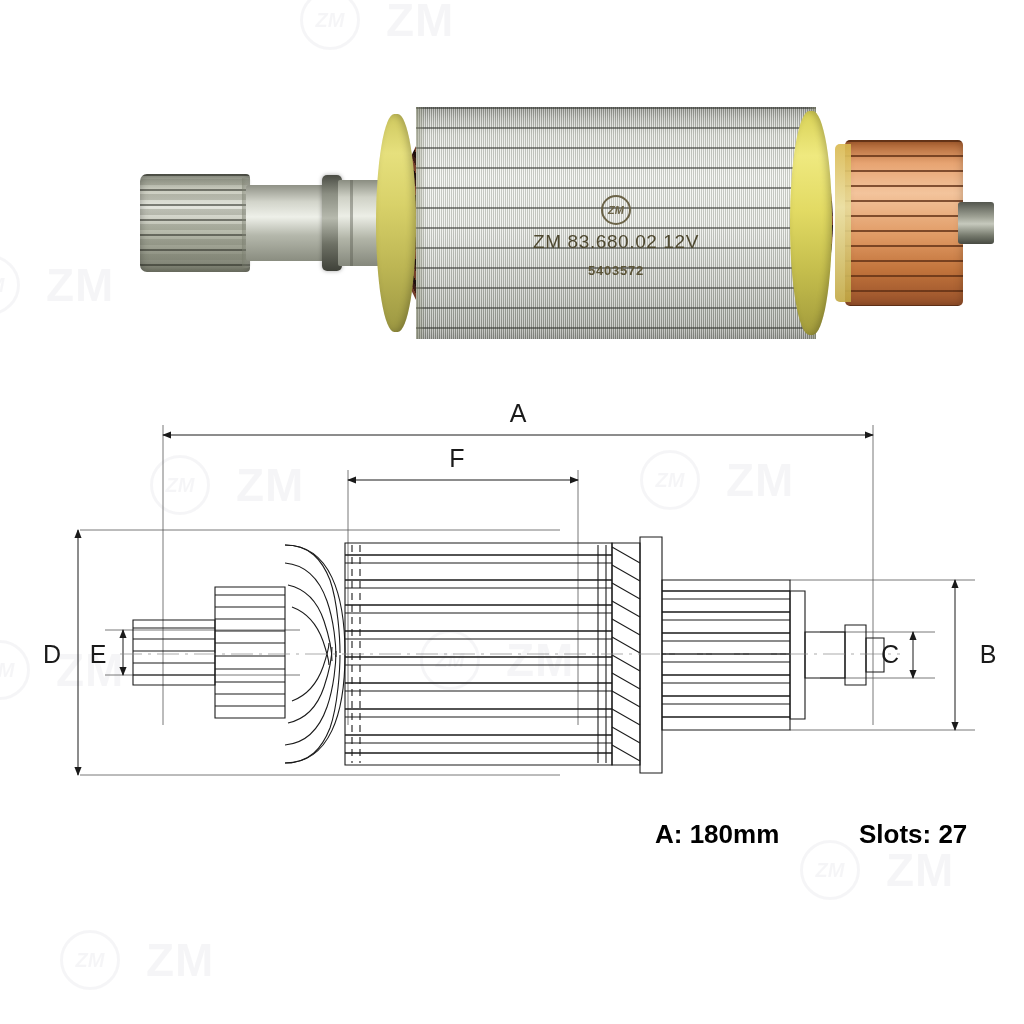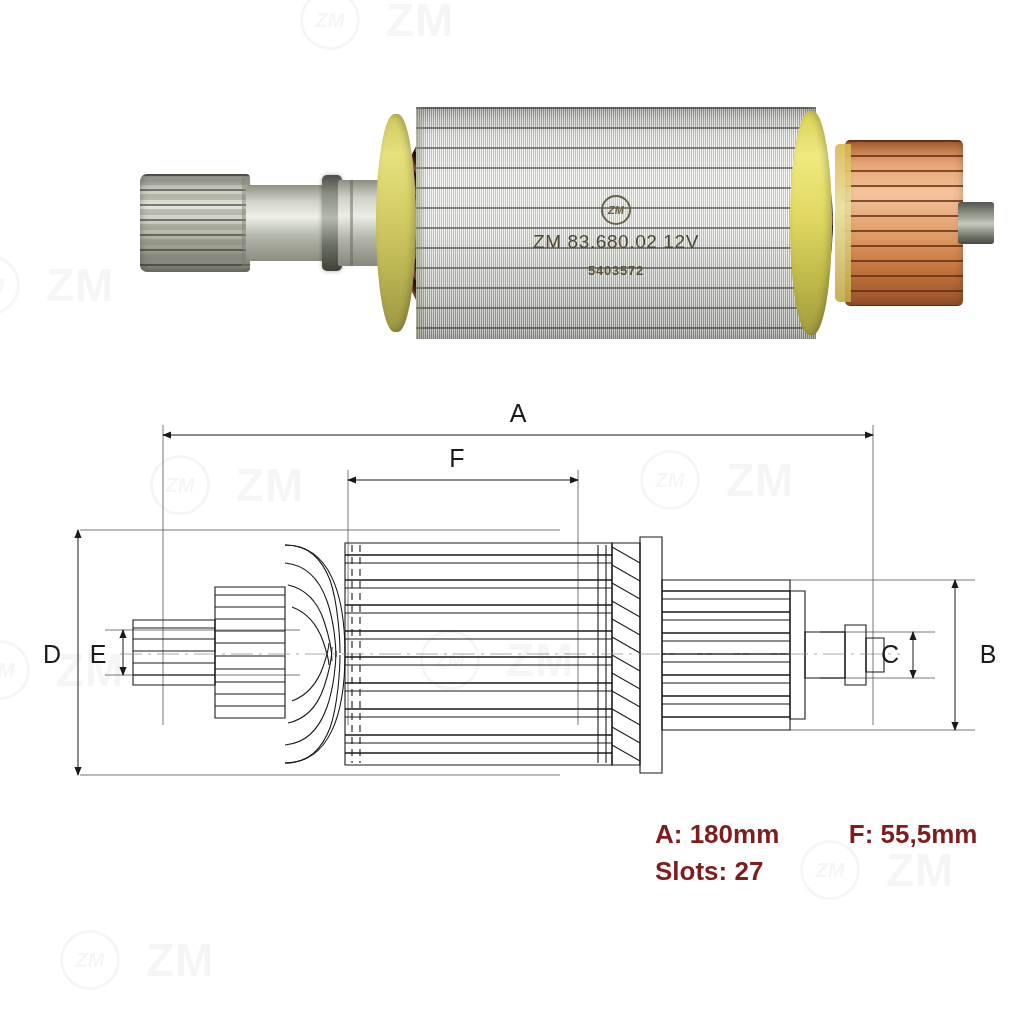--- a/index.html
+++ b/index.html
@@ -108,21 +108,21 @@
      width:36px;height:42px;border-radius:3px;
      background:linear-gradient(to bottom,#53564e,#9ea194 35%,#c6c9bd 52%,#767a6d 80%,#474a42);}
 
   
   #draw{position:absolute;left:0;top:395px;width:1024px;height:420px;}
   #draw svg{display:block;}
 
   
   #specs{position:absolute;left:655px;top:818px;width:350px;
      display:grid;grid-template-columns:auto auto;column-gap:42px;row-gap:4px;}
-  .spec{font-size:26px;font-weight:bold;color:#7f1d1d;white-space:nowrap;line-height:1.26;}
+  .spec{font-size:26px;font-weight:bold;color:#000000;white-space:nowrap;line-height:1.26;}
 </style>
 </head>
 <body>
 
 <div id="stage">
 
   <div class="wm" style="left:300px;top:-10px;">
     <div class="wmrow">
         <span class="wmlogo">ZM</span>
         <span class="wmtext">ZM</span>
@@ -339,17 +339,16 @@
       <text x="52" y="268">D</text>
       <text x="98" y="268">E</text>
       <text x="890" y="268">C</text>
       <text x="988" y="268">B</text>
     </g>
   </svg>
   </div>
 
   <div id="specs">
     <div class="spec">A: 180mm</div>
-    <div class="spec">F: 55,5mm</div>
     <div class="spec">Slots: 27</div>
   </div>
 
 </div>
 
 </body></html>

